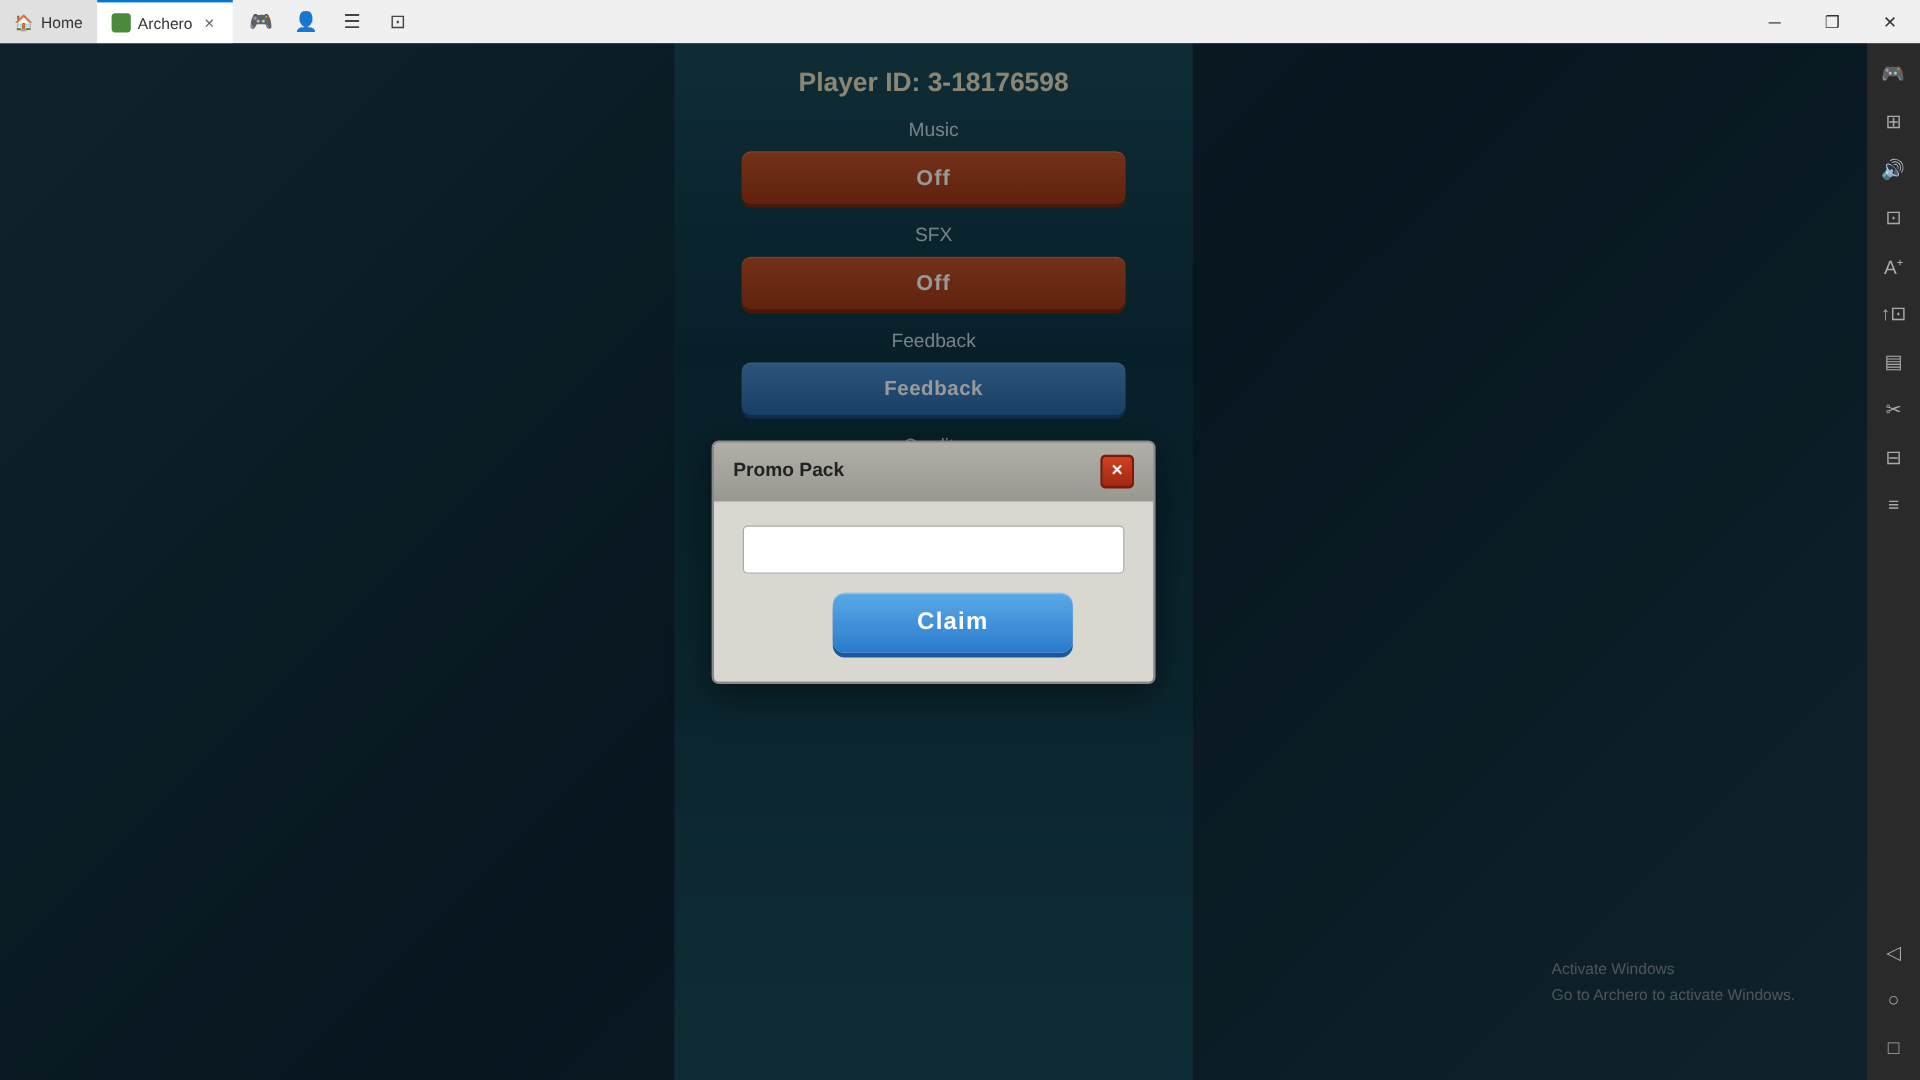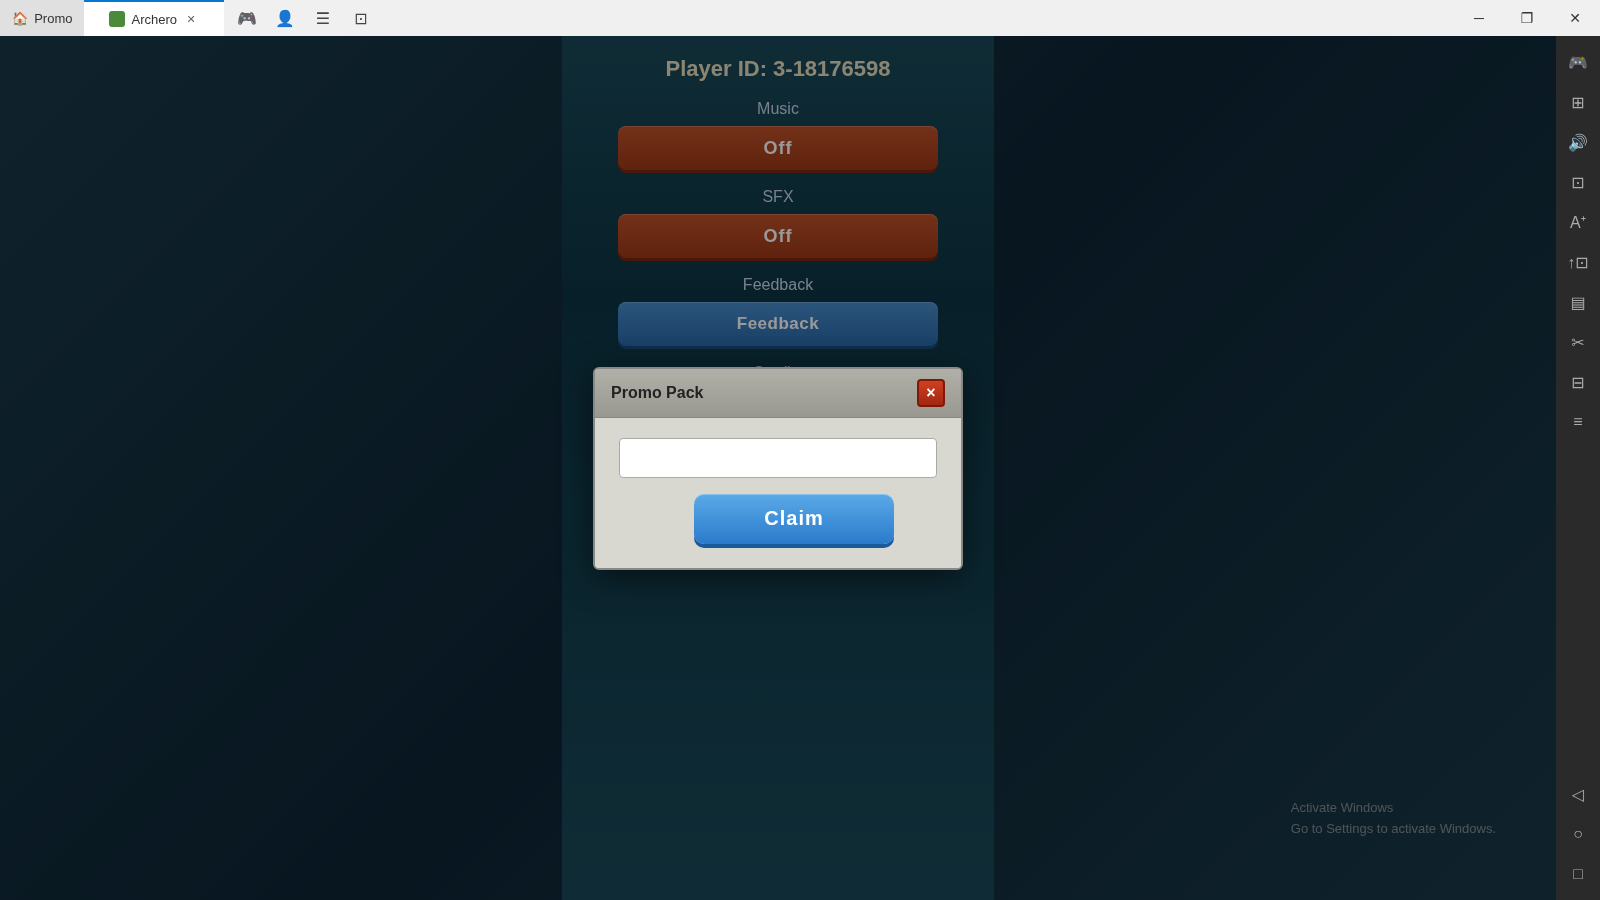--- a/index.html
+++ b/index.html
@@ -28,21 +28,21 @@
       padding: 0 12px;
       height: 100%;
       gap: 6px;
       font-size: 13px;
       color: #333;
       background: #e0e0e0;
     }
     .tab-active {
       display: flex;
       align-items: center;
-      padding: 0 25px;
+      padding: 0 12px;
       height: 100%;
       gap: 6px;
       font-size: 13px;
       color: #333;
       background: #ffffff;
       border-top: 2px solid #0078d4;
     }
     .tab-close {
       width: 16px;
       height: 16px;
@@ -302,21 +302,21 @@
       line-height: 1.6;
       z-index: 10;
     }
   </style>
 </head>
 <body>
 
 <div class="title-bar">
   <div class="tab-home">
     <span>🏠</span>
-    <span>Promo</span>
+    <span>Home</span>
   </div>
   <div class="tab-active">
     <span style="width:16px;height:16px;background:#4a8a3a;border-radius:3px;display:inline-block;"></span>
     <span>Archero</span>
     <span class="tab-close">✕</span>
   </div>
   <div class="tb-icon-group">
     <span class="icon-btn">🎮</span>
     <span class="icon-btn">👤</span>
     <span class="icon-btn">☰</span>
@@ -386,21 +386,21 @@
         <input class="promo-input" type="text" placeholder="" style="">
         <button class="claim-btn">
           <span>Claim</span>
         </button>
       </div>
     </div>
   </div>
 
   <div class="activate-watermark">
     <div>Activate Windows</div>
-    <div>Go to Settings to activate Windows.</div>
+    <div>Go to Archero to activate Windows.</div>
   </div>
 </div>
 
 <div class="right-sidebar">
   <div class="sidebar-icon">🎮</div>
   <div class="sidebar-icon">⊞</div>
   <div class="sidebar-icon">🔊</div>
   <div class="sidebar-icon">⊡</div>
   <div class="sidebar-icon">A⁺</div>
   <div class="sidebar-icon">↑⊡</div>

